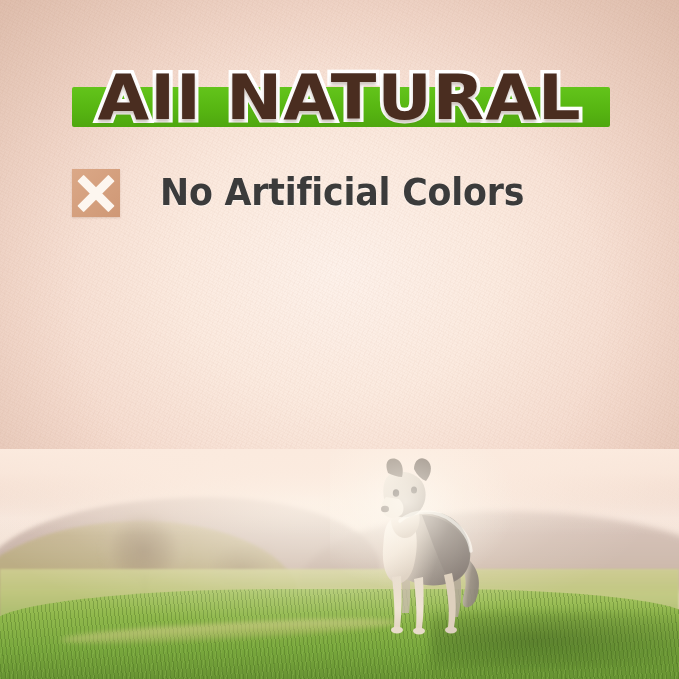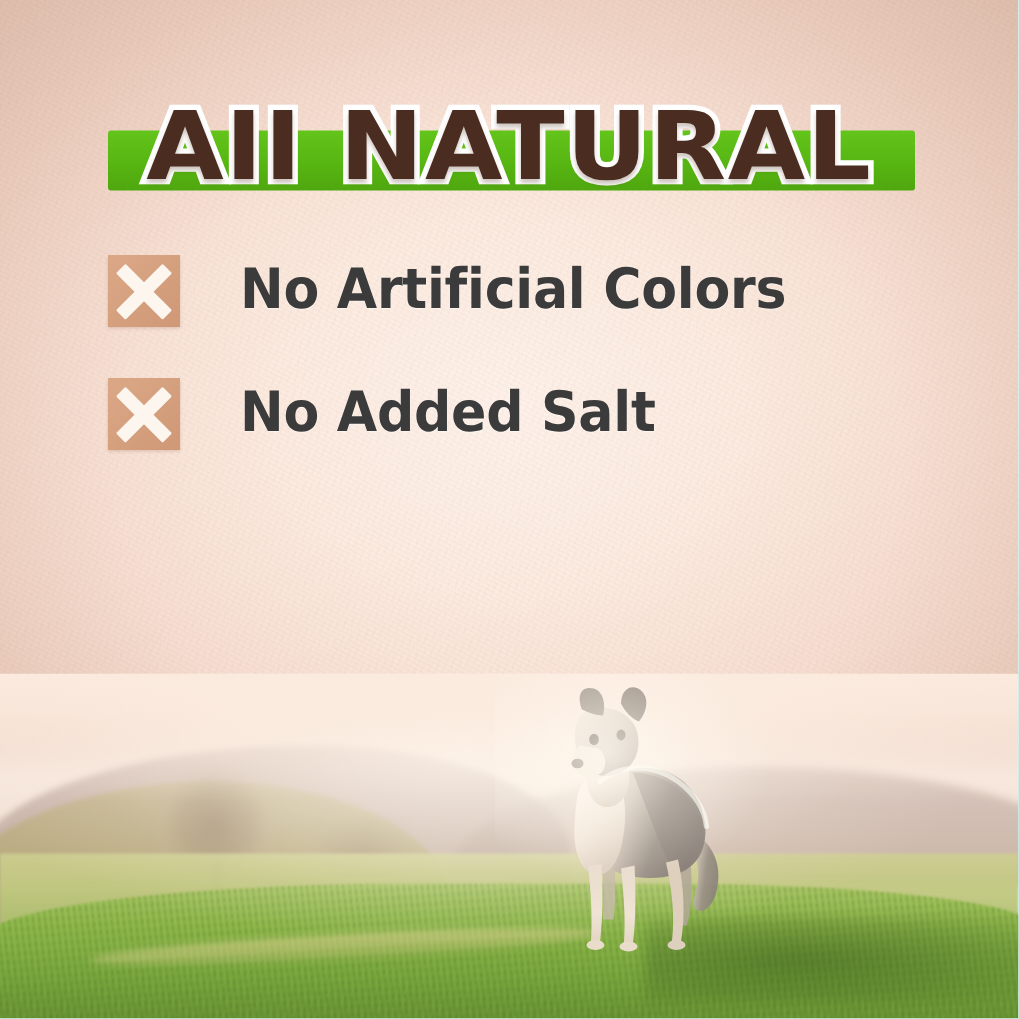--- a/index.html
+++ b/index.html
@@ -9,21 +9,21 @@
   }
   body {
     font-family: "Liberation Sans", sans-serif;
   }
 
   #poster {
     position: relative;
     width: 679px;
     height: 679px;
     overflow: hidden;
-    background: #5eead4;
+    background: #a3a3a3;
   }
 
   
   .bg-base {
     position: absolute;
     inset: 0;
     background:
       radial-gradient(ellipse 78% 62% at 50% 40%,
         #fdf1ea 0%,
         #fbeadf 30%,
@@ -91,21 +91,21 @@
 
   
   .claims {
     position: absolute;
     left: 72px;
     top: 168px;
     width: 560px;
   }
   .claim-row {
     display: flex;
-    align-items: flex-end;
+    align-items: center;
     height: 50px;
     margin-bottom: 32px;
   }
   .x-box {
     position: relative;
     flex: 0 0 auto;
     width: 48px;
     height: 48px;
     background: linear-gradient(135deg, #dba887 0%, #d49f7d 55%, #cf9876 100%);
     box-shadow: 0 1px 2px rgba(150,105,80,.25);
@@ -340,24 +340,20 @@
 
   <div class="claims">
 
     <div class="claim-row">
       <div class="x-box"></div>
       <div class="claim-text">No Artificial Colors</div>
     </div>
 
 
 
-    <div class="claim-row">
-      <div class="x-box"></div>
-      <div class="claim-text">No Added Salt</div>
-    </div>
 
   </div>
 
   <div class="photo">
     <div class="photo-sky"></div>
     <div class="hill-far-left"></div>
     <div class="hill-far-right"></div>
     <div class="hill-mid"></div>
     <div class="tree"></div>
     <div class="shrub-r"></div>

